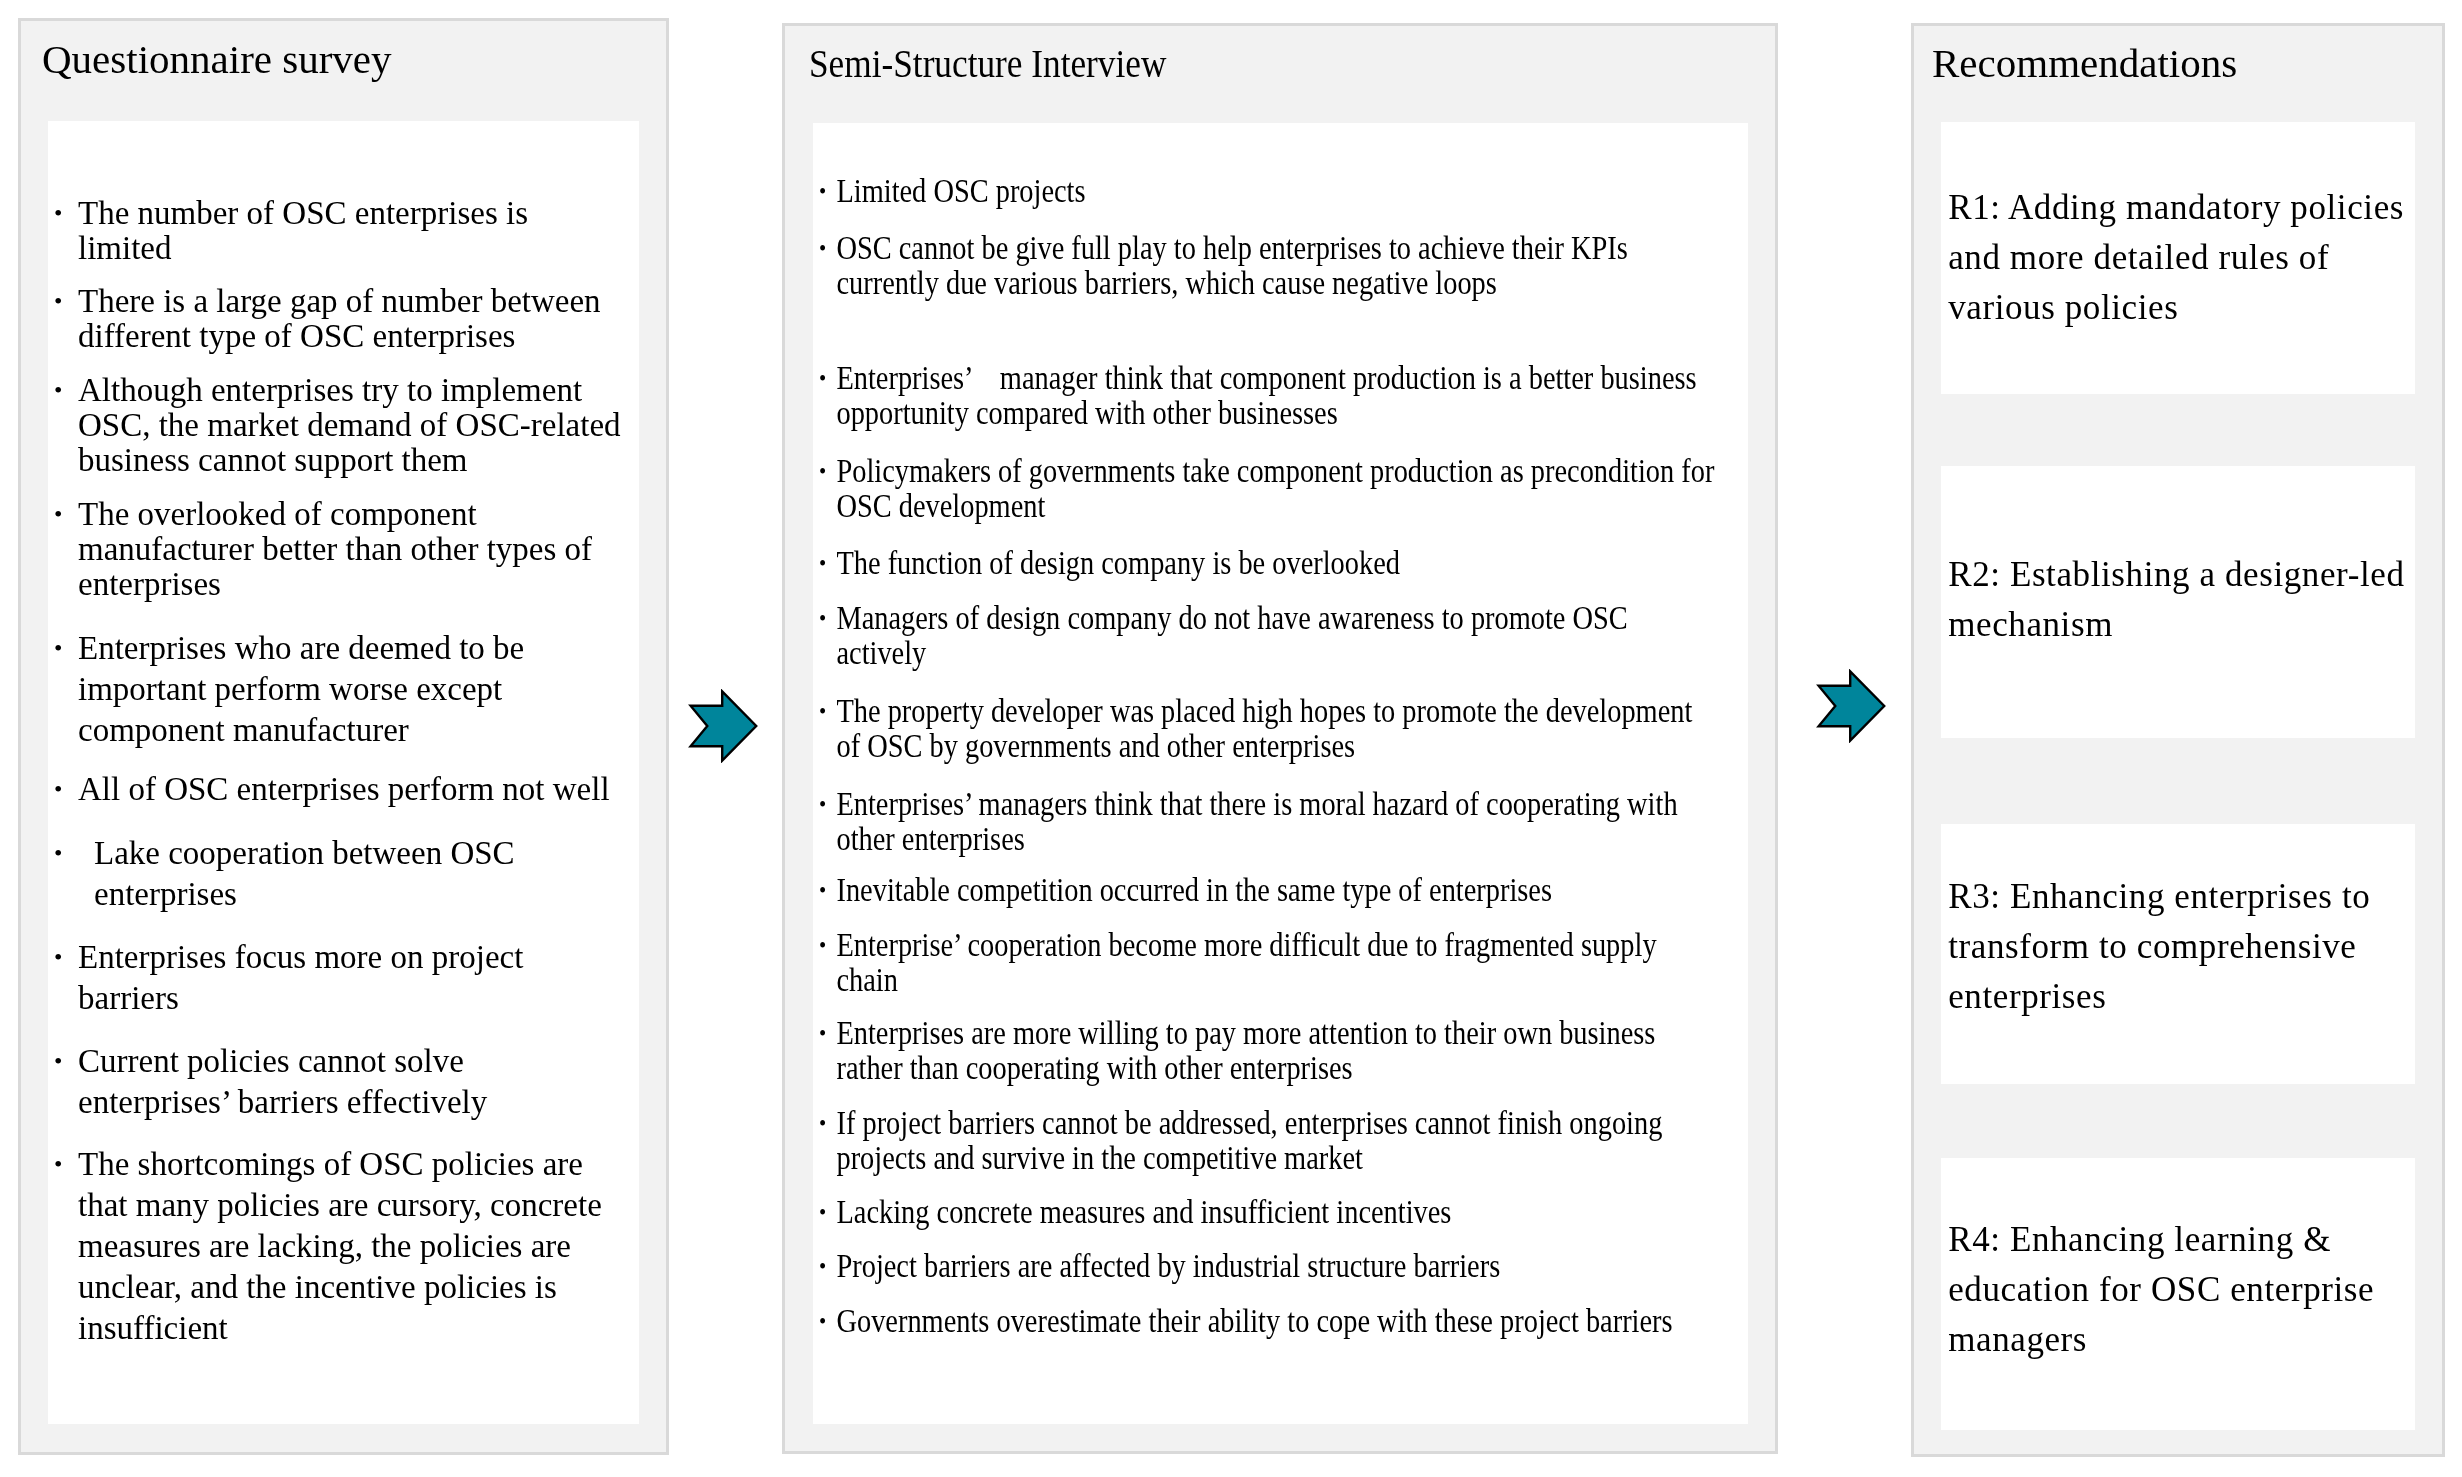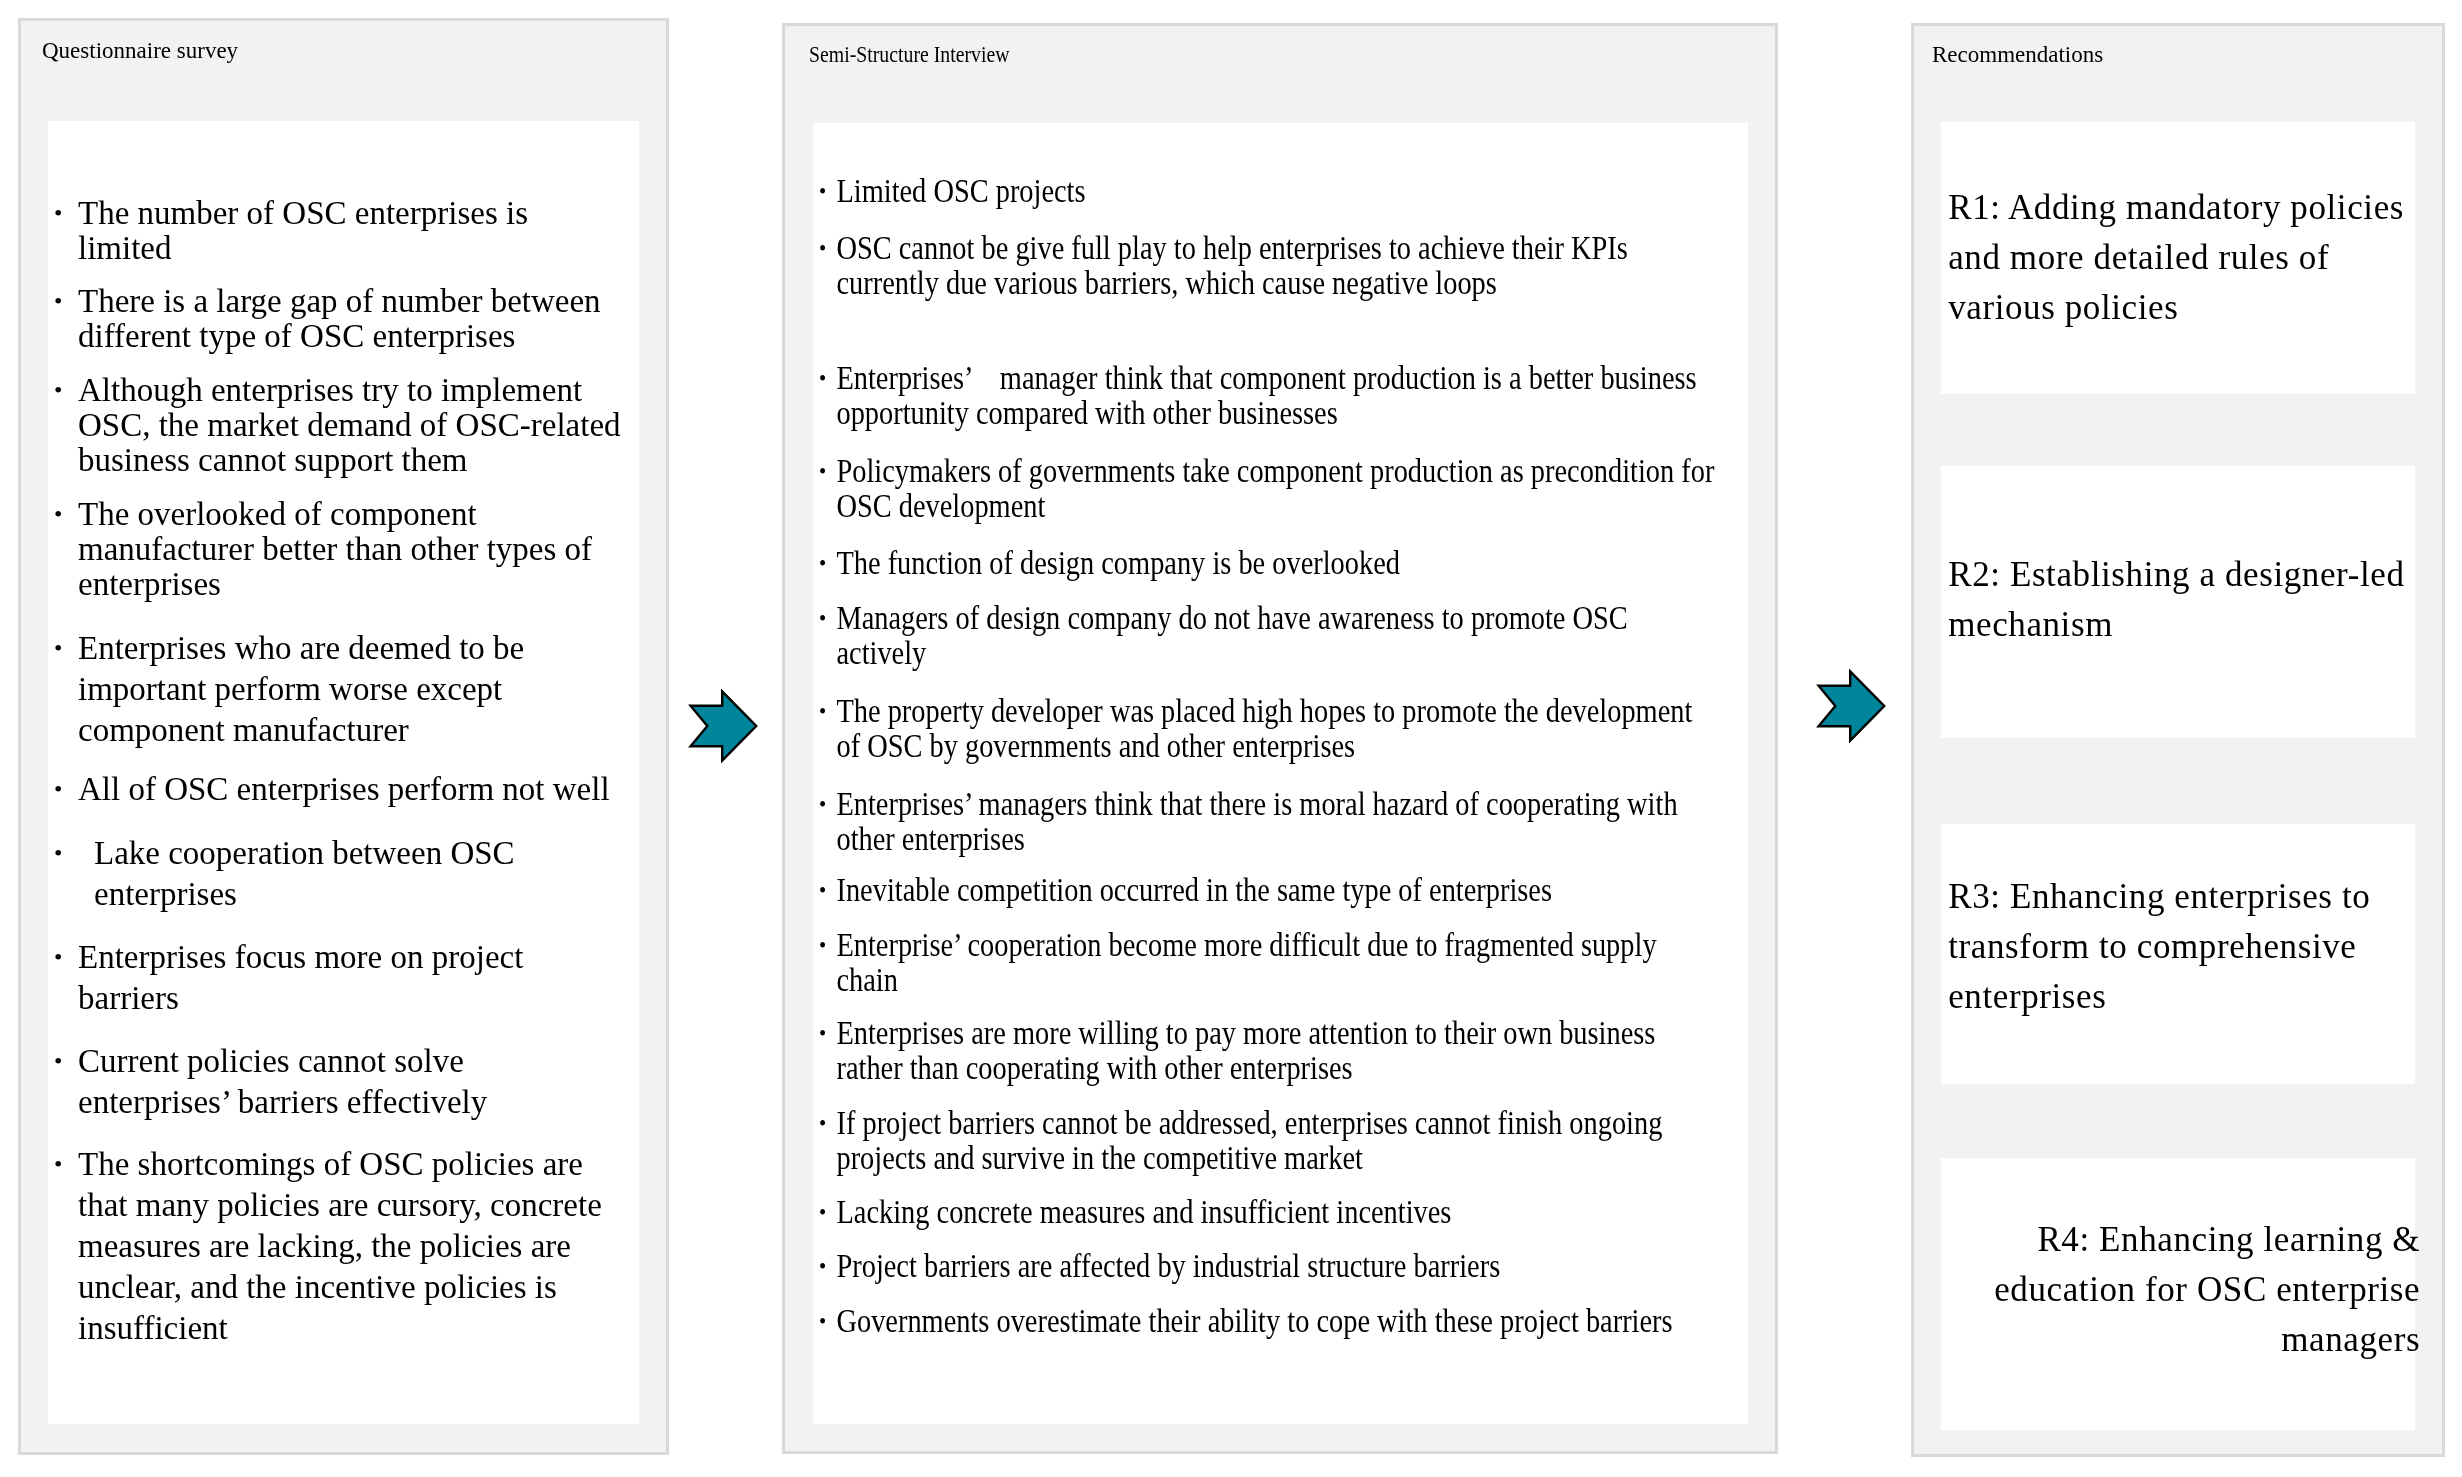--- a/index.html
+++ b/index.html
@@ -1,19 +1,19 @@
 <!DOCTYPE html>
 <html style="font-size:9.6px"><head>
 <meta charset="utf-8">
 <style>
   html, body { margin:0; padding:0; background:#ffffff; }
   body { width:2462px; height:1477px; position:relative; overflow:hidden;
          font-family:"Liberation Serif", "DejaVu Serif", serif; color:#000; }
   .panel { position:absolute; background:#f2f2f2; border:3px solid #d9d9d9; box-sizing:border-box; }
-  .panel-title { position:absolute; font-size:23px; line-height:1; white-space:nowrap;text-align:center; }
+  .panel-title { position:absolute; font-size:41px; line-height:1; white-space:nowrap;text-align:center; }
   .inner { position:absolute; background:#ffffff; }
   .item { position:absolute; font-size:33px; line-height:35px; }
   .item .bullet { position:absolute; left:0; top:0; font-size:24px; line-height:35px; }
   .item .txt { display:block; }
   .cond { transform-origin:0 0; transform:scaleX(0.86); }
   .rec { position:absolute; background:#fff; }
   .rec .txt { position:absolute; left:7.2px; font-size:35px; line-height:50px; letter-spacing:0.6px; }
   .arrow { position:absolute; }
 </style>
 </head>
@@ -173,17 +173,17 @@
   <div class="panel-title" style="left:18px; top:16.7px;">Recommendations</div>
   <div class="rec" style="left:27px; top:96px; width:474px; height:272px;">
     <div class="txt" style="top:61px; width:472px;">R1: Adding mandatory policies and more detailed rules of various policies</div>
   </div>
   <div class="rec" style="left:27px; top:440px; width:474px; height:272px;">
     <div class="txt" style="top:84px; width:472px;">R2: Establishing a designer-led mechanism</div>
   </div>
   <div class="rec" style="left:27px; top:798px; width:474px; height:260px;">
     <div class="txt" style="top:48px; width:472px;">R3: Enhancing enterprises to transform to comprehensive enterprises</div>
   </div>
-  <div class="rec" style="left:27px; top:1132px; width:474px; height:272px;text-align:right;">
+  <div class="rec" style="left:27px; top:1132px; width:474px; height:272px;">
     <div class="txt" style="top:57px; width:472px;">R4: Enhancing learning &amp; education for OSC enterprise managers</div>
   </div>
 </div>
 
 
 </body></html>

